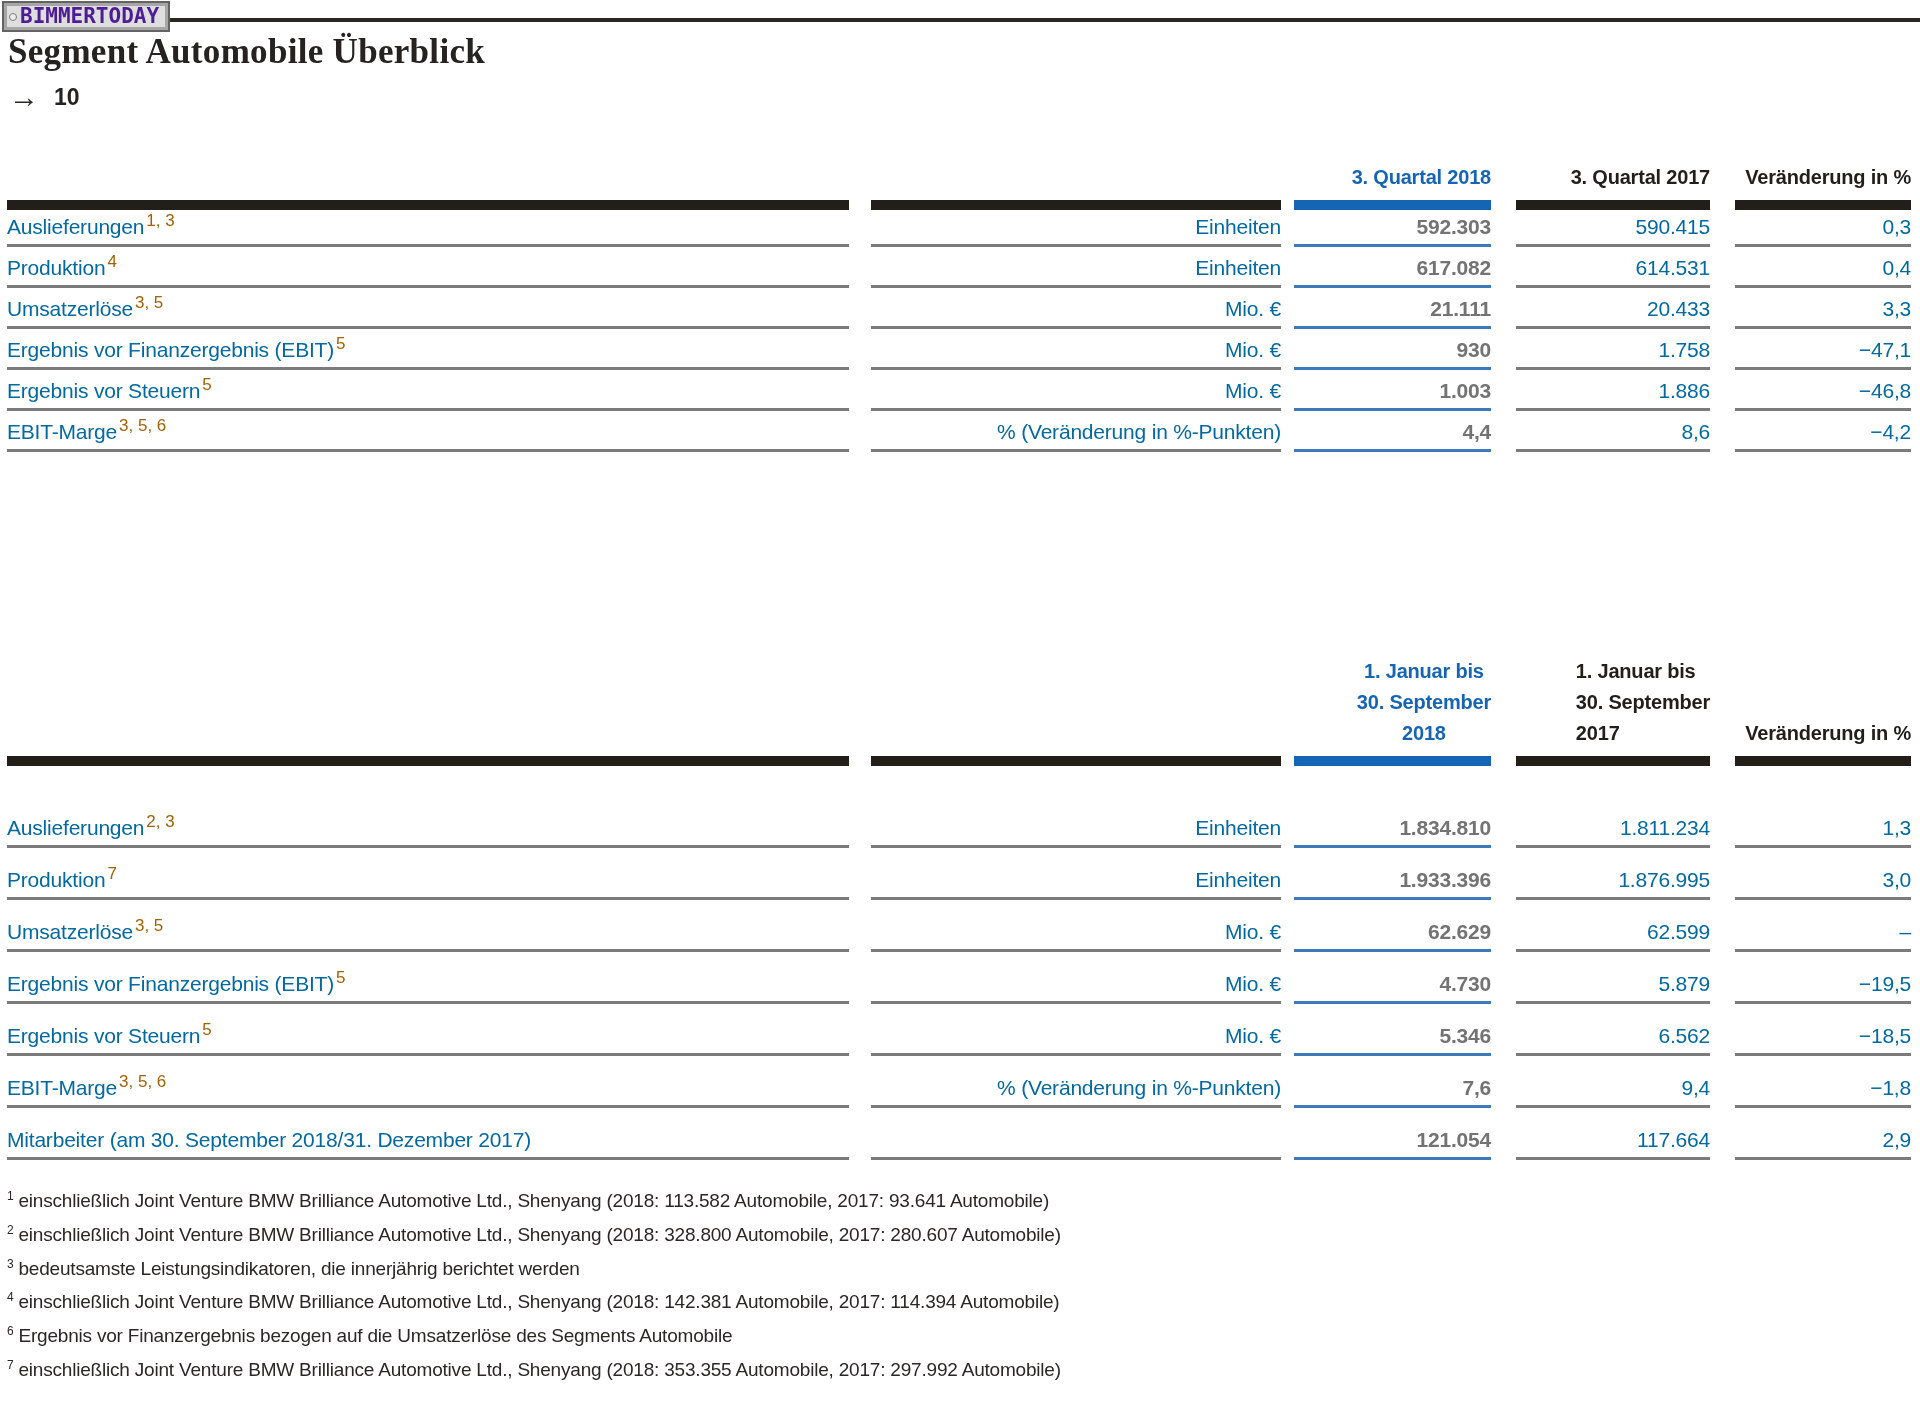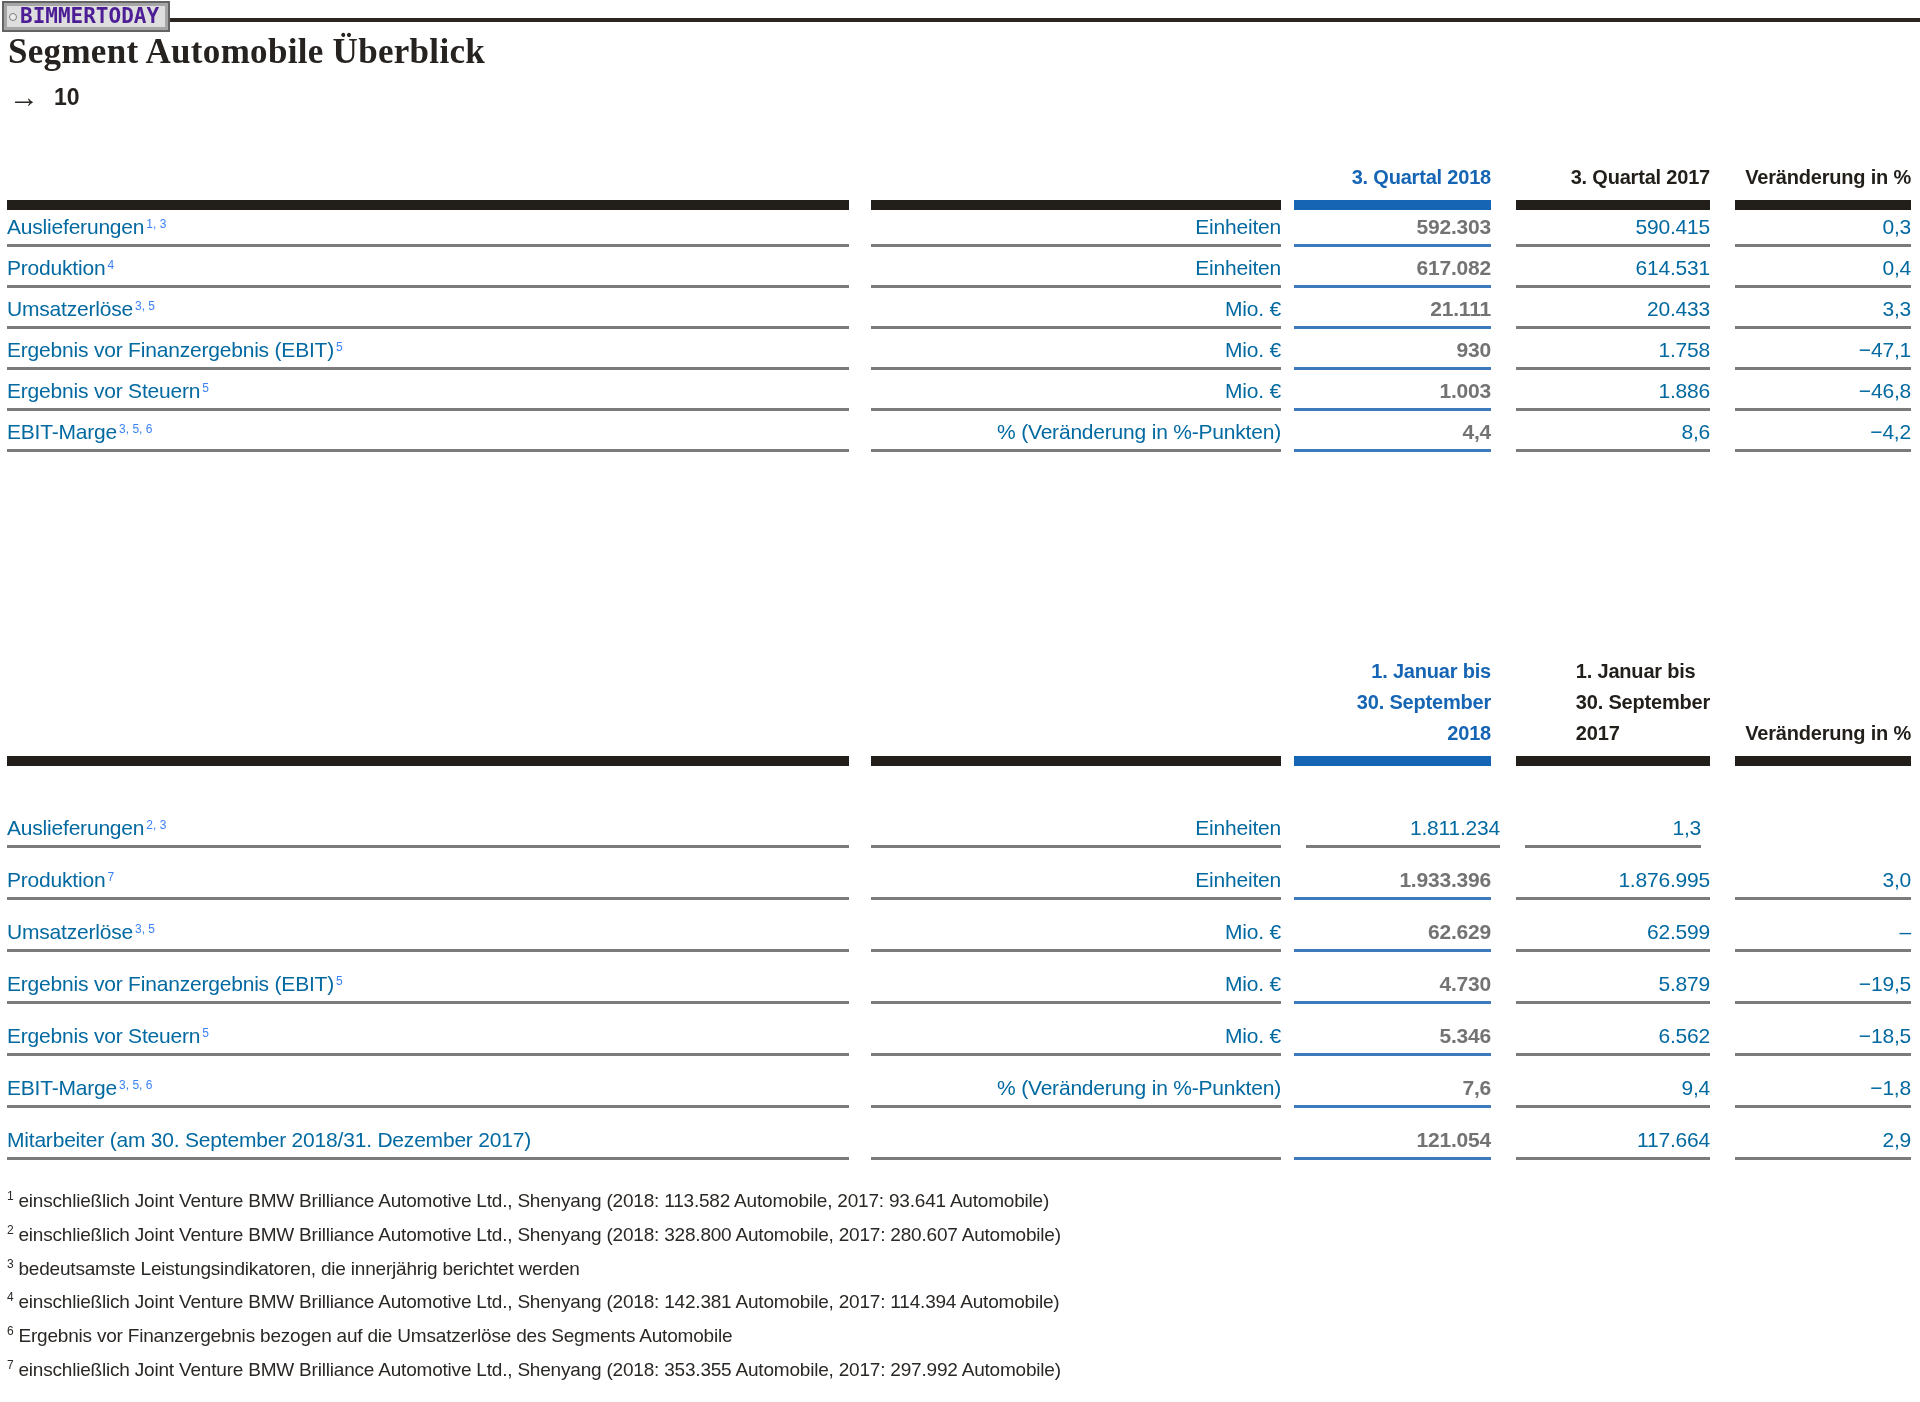--- a/index.html
+++ b/index.html
@@ -23,21 +23,21 @@
            font-size:35px; line-height:36px; color:#262220; letter-spacing:0.3px; }
   .page-ref { margin:12px 0 0 2px; display:flex; align-items:center; height:30px; }
   .arrow { font-size:30px; color:#2b2724; line-height:1; }
   .pagenum { font-size:23px; font-weight:700; margin-left:15px; color:#262220; }
 
   
   .row { display:flex; }
   .c { display:flex; align-items:flex-end; box-sizing:border-box; }
   .c1 { width:842px; }
   .c2 { width:410px; margin-left:22px; justify-content:flex-end; text-align:right; }
-  .c3 { width:197px; margin-left:13px; justify-content:flex-end; text-align:right; }
+  .c3 { width:197px; margin-left:13px; justify-content:flex-end; text-align:center; }
   .c4 { width:194px; margin-left:25px; justify-content:flex-end; text-align:left; }
   .c5 { width:176px; margin-left:25px; justify-content:flex-end; text-align:right; }
 
   .thead .hc { font-weight:700; font-size:20px; line-height:31px; white-space:pre-line;
                padding-bottom:7px; color:#221f1b; letter-spacing:-0.2px; }
   .hc.blue { color:#1565b4; }
   .t1 .thead { height:88px; }
   .t2 { margin-top:204px; }
   .t2 .thead { min-height:100px; }
 
@@ -46,21 +46,21 @@
 
   .datarow .c { border-bottom:3px solid #7b7b7b; padding-bottom:5px; }
   .datarow .c3 { border-bottom-color:#3d7abc; }
   .t1 .datarow { height:41px; }
   .t1 .datarow.first { height:37px; }
   .t2 .datarow { height:52px; }
   .t2 .datarow.first { height:82px; }
 
   .lbl,.unit,.num { font-size:21px; letter-spacing:-0.2px; color:#0369a1; }
   .val { font-size:21px; font-weight:700; color:#737373; letter-spacing:-0.2px; }
-  .sup { font-size:12px; position:relative; top:-8px; margin-left:2px; color:#3b82f6; }
+  .sup { font-size:17px; position:relative; top:-8px; margin-left:2px; color:#a16207; }
 
   .footnotes { margin-top:22px; }
   .fn { font-size:19px; line-height:29.5px; letter-spacing:-0.2px; color:#2a2724; }
   .fnsup { font-size:12px; vertical-align:super; margin-right:5px; }
 </style>
 </head>
 <body>
 
 <div class="sheet">
 
@@ -175,20 +175,21 @@
         <div class="c c4"></div>
         <div class="c c5"></div>
       </div>
 
       <div class="row datarow first">
         <div class="c c1">
             <span class="lbl">Auslieferungen</span>
             <span class="sup">2, 3</span>
           </div>
         <div class="c c2 unit">Einheiten</div>
+        <div class="c c3 val">1.834.810</div>
         <div class="c c4 num">1.811.234</div>
         <div class="c c5 num">1,3</div>
       </div>
       <div class="row datarow">
         <div class="c c1">
             <span class="lbl">Produktion</span>
             <span class="sup">7</span>
           </div>
         <div class="c c2 unit">Einheiten</div>
         <div class="c c3 val">1.933.396</div>

